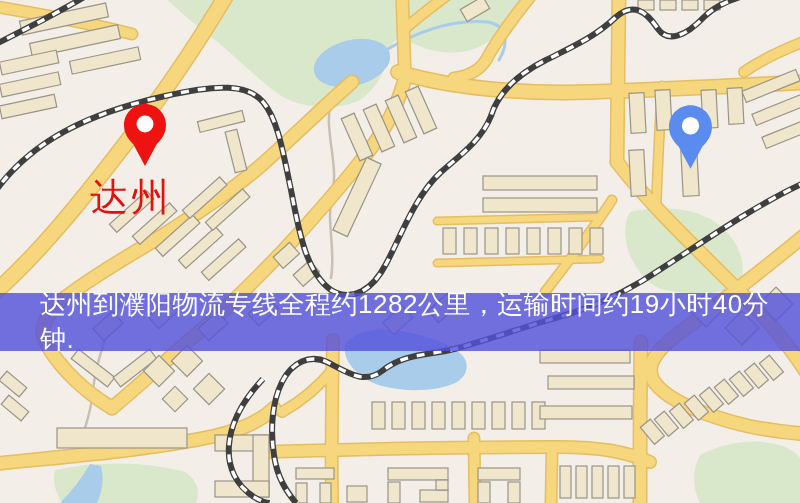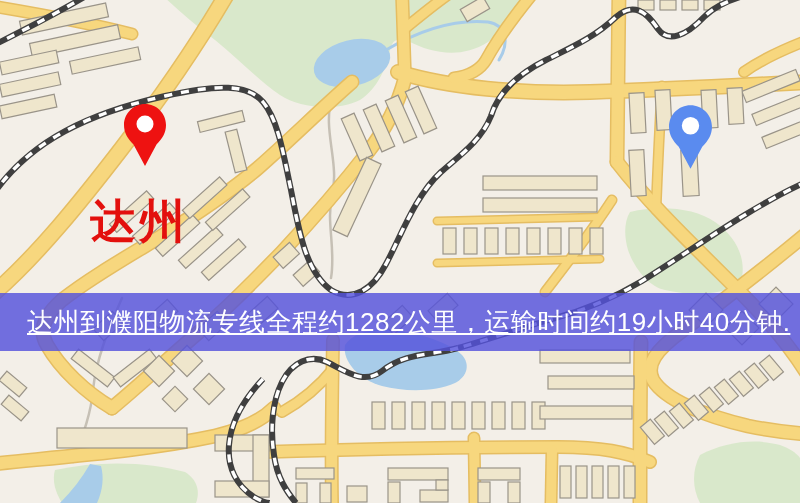--- a/index.html
+++ b/index.html
@@ -13,28 +13,28 @@
   .water{fill:var(--water,#a8cce9);}
   .stream-line{fill:none;stroke:var(--water,#a8cce9);stroke-width:3;stroke-linecap:round;}
   .trail{fill:none;stroke:#c6c0b5;stroke-width:2.5;stroke-linecap:round;}
   .casing use{fill:none;stroke:var(--road-casing,#e5bd62);stroke-linecap:round;stroke-linejoin:round;}
   .roadfill use{fill:none;stroke:var(--road-fill,#f7d77e);stroke-linecap:round;stroke-linejoin:round;}
   .bld rect{fill:var(--building-fill,#efe6cc);stroke:var(--building-stroke,#9a9489);stroke-width:1.2;}
   .rail-base use{fill:none;stroke:var(--railway,#3f3f3f);stroke-width:6;stroke-linecap:butt;}
   .rail-dash use{fill:none;stroke:#ffffff;stroke-width:3.4;stroke-dasharray:8 9;}
   .banner{
     position:absolute;left:0;right:0;top:293px;height:58px;
-    display:flex;align-items:center;padding-left:27px;box-sizing:border-box;
-    font-size:26px;letter-spacing:.5px;color:#fff;text-decoration:underline;
+    display:flex;align-items:center;padding-left:40px;box-sizing:border-box;
+    font-size:26px;letter-spacing:.5px;color:#fff;
   }
   .pin{position:absolute;width:44px;height:64px;}
   .pin svg{display:block;width:100%;height:100%;}
   .pin-origin{left:123px;top:103px;color:var(--pin-origin,#ee1211);}
   .pin-dest{left:668px;top:104px;width:45px;height:66px;color:var(--pin-dest,#5a8bef);}
-  .map-label{position:absolute;font-weight:700;font-size:46px;line-height:1;letter-spacing:3px;white-space:nowrap;margin-top:20px;}
+  .map-label{position:absolute;font-weight:400;font-size:38px;line-height:1;letter-spacing:3px;white-space:nowrap;}
   .label-origin{left:90px;top:178px;color:var(--label-origin,#e3100d);}
   .label-dest{left:641px;top:178px;color:var(--label-dest,#2a2ae2);}
 </style>
 </head>
 <body>
 
 <div class="stage" style="--bg: #f3efe8; --park: #d9e8cb; --water: #a8cce9; --road-fill: #f7d77e; --road-casing: #e5bd62; --railway: #3f3f3f; --building-fill: #efe6cc; --building-stroke: #9a9489; --pin-origin: #ee1211; --pin-dest: #5a8bef; --label-origin: #e3100d; --label-dest: #2a2ae2;">
 
   <svg class="map" width="800" height="503" viewBox="0 0 800 503">
     <defs>

